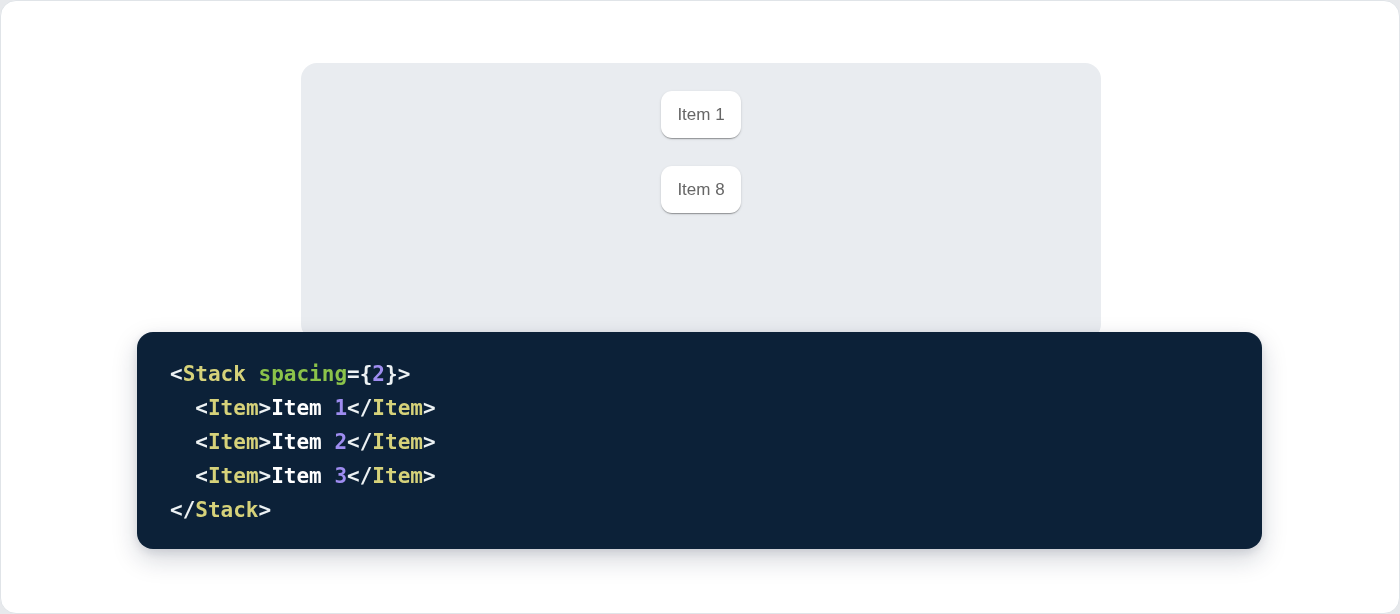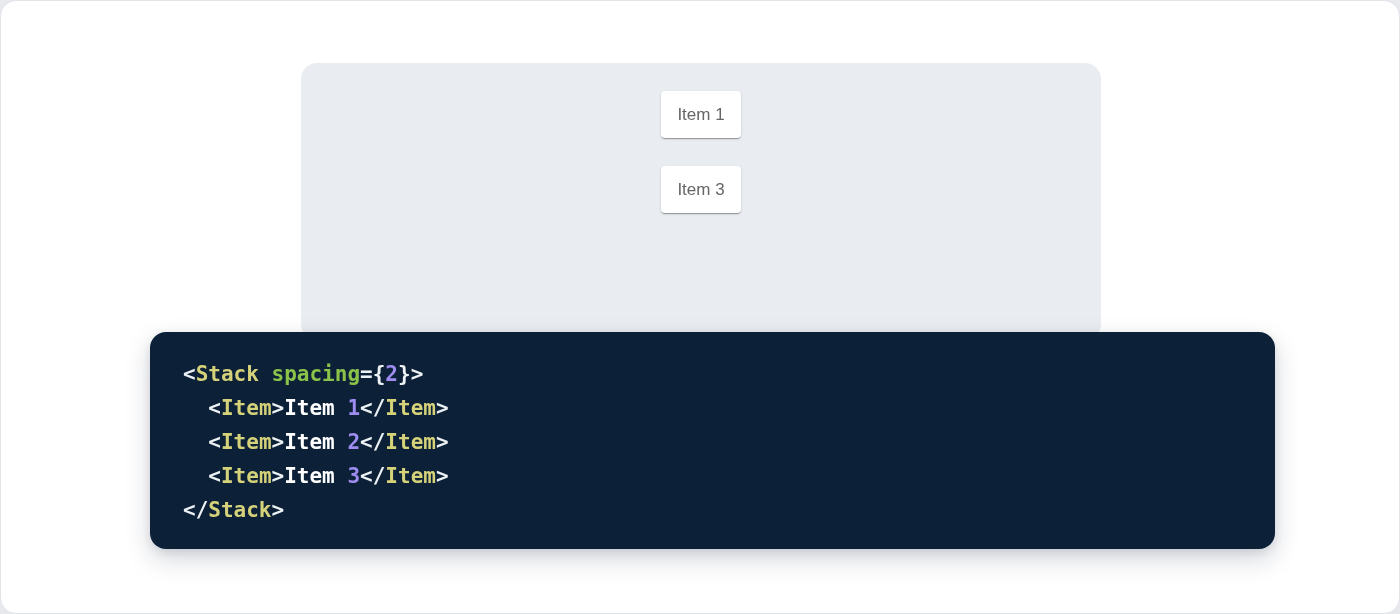--- a/index.html
+++ b/index.html
@@ -32,34 +32,34 @@
     display: flex;
     flex-direction: column;
     align-items: center;
     padding-top: 28px;
     gap: 28px;
   }
   .stack-item {
     width: 80px;
     height: 47px;
     background: var(--item-bg, #ffffff);
-    border-radius: 4px;
+    border-radius: 11px;
     box-shadow: 0 2px 1px -1px rgba(0,0,0,0.2),
                 0 1px 1px 0 rgba(0,0,0,0.14),
                 0 1px 3px 0 rgba(0,0,0,0.12);
     display: flex;
     align-items: center;
     justify-content: center;
     color: var(--item-text, #666666);
     font-size: 17px;
     line-height: 1;
   }
   .code-block {
     position: absolute;
-    left: 149px;
+    left: 136px;
     top: 331px;
     width: 1125px;
     height: 217px;
     background: var(--code-bg, #0c2138);
     border-radius: 16px;
     box-shadow: 0 10px 26px rgba(18, 30, 55, 0.18), 0 3px 8px rgba(18, 30, 55, 0.10);
     box-sizing: border-box;
     padding: 25px 42px 0 33px;
   }
   .code {
@@ -81,21 +81,21 @@
 <body>
 
 <div class="app-card">
 
   <div class="demo-panel">
     <div class="stack">
       <div class="stack-item">
         <span>Item 1</span>
       </div>
       <div class="stack-item">
-        <span>Item 3</span>
+        <span>Item 8</span>
       </div>
     </div>
   </div>
 
   <div class="code-block">
     <pre class="code" id="code-content"><div class="code-line"><span class="tok-punct">&lt;</span><span class="tok-tag">Stack</span><span class="tok-text"> </span><span class="tok-attr">spacing</span><span class="tok-punct">={</span><span class="tok-num">2</span><span class="tok-punct">}&gt;</span></div><div class="code-line"><span class="tok-text">  </span><span class="tok-punct">&lt;</span><span class="tok-tag">Item</span><span class="tok-punct">&gt;</span><span class="tok-text">Item </span><span class="tok-num">1</span><span class="tok-punct">&lt;/</span><span class="tok-tag">Item</span><span class="tok-punct">&gt;</span></div><div class="code-line"><span class="tok-text">  </span><span class="tok-punct">&lt;</span><span class="tok-tag">Item</span><span class="tok-punct">&gt;</span><span class="tok-text">Item </span><span class="tok-num">2</span><span class="tok-punct">&lt;/</span><span class="tok-tag">Item</span><span class="tok-punct">&gt;</span></div><div class="code-line"><span class="tok-text">  </span><span class="tok-punct">&lt;</span><span class="tok-tag">Item</span><span class="tok-punct">&gt;</span><span class="tok-text">Item </span><span class="tok-num">3</span><span class="tok-punct">&lt;/</span><span class="tok-tag">Item</span><span class="tok-punct">&gt;</span></div><div class="code-line"><span class="tok-punct">&lt;/</span><span class="tok-tag">Stack</span><span class="tok-punct">&gt;</span></div></pre>
   </div>
 
 </div>
 

